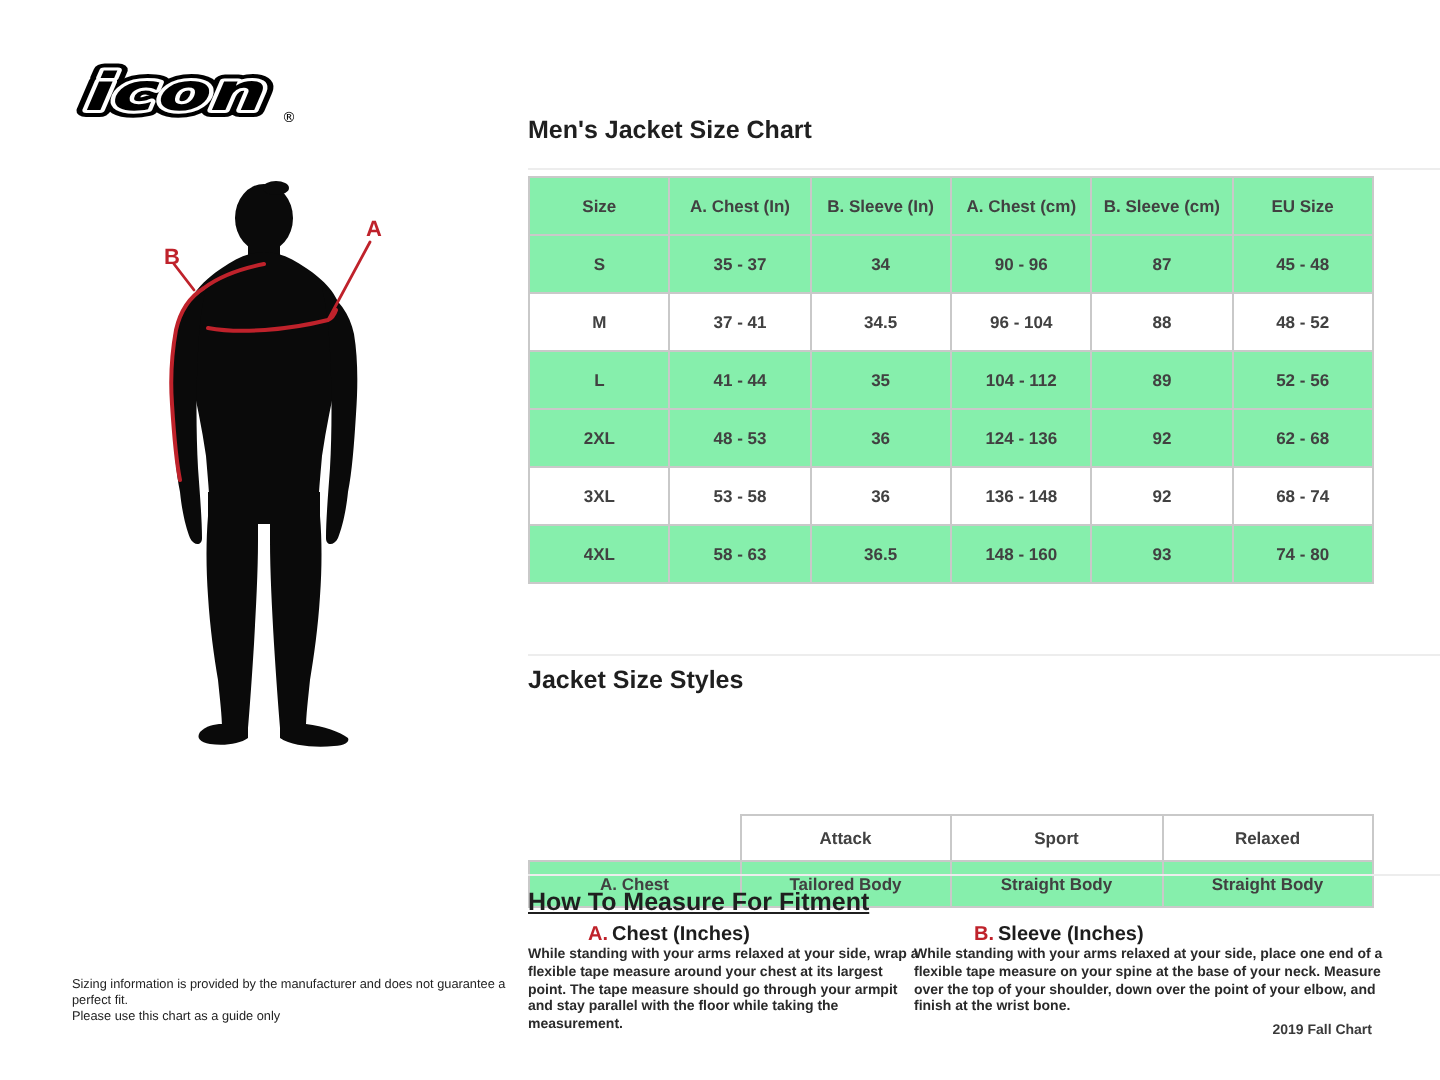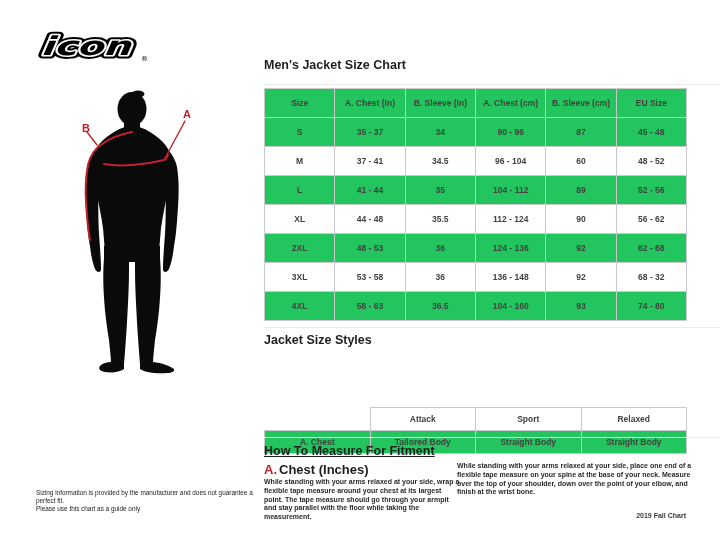--- a/index.html
+++ b/index.html
@@ -12,26 +12,26 @@
 
   
   .divider{height:1px;background:#ededed;left:264px;right:0;}
 
   
   table{border-collapse:collapse;table-layout:fixed;width:423px;}
   td,th{border:1px solid #c9c9c9;text-align:center;vertical-align:middle;
         font-size:8.5px;font-weight:bold;color:#414141;padding:0;}
   .t1 td,.t1 th{height:28px;}
   .t2 td,.t2 th{height:22px;}
-  tr.shade td,tr.shade th{background:#22c55e;}
+  tr.shade td,tr.shade th{background:#86efac;}
   th.blank{border:none;background:#fff;}
   td.muted{color:#8f8f8f;}
 
   
-  .m-head{font-size:13px;font-weight:bold;color:#1d1d1d;margin-bottom:1px;}
+  .m-head{font-size:10px;font-weight:bold;color:#1d1d1d;margin-bottom:1px;margin-left:30px;}
   .m-head .red{color:#bf222b;margin-right:2px;}
   .m-body{font-size:7px;line-height:8.8px;color:#2a2a2a;font-weight:bold;}
 
   
   .disclaimer{font-size:6.4px;line-height:8px;color:#222;}
   .edition{font-size:7px;color:#3a3a3a;font-weight:bold;}
 </style>
 </head>
 <body>
 
@@ -117,60 +117,52 @@
           <td>34</td>
           <td>90 - 96</td>
           <td>87</td>
           <td>45 - 48</td>
         </tr>
         <tr>
           <td>M</td>
           <td>37 - 41</td>
           <td>34.5</td>
           <td>96 - 104</td>
-          <td>60</td>
+          <td>88</td>
           <td>48 - 52</td>
         </tr>
         <tr class="shade">
           <td>L</td>
           <td>41 - 44</td>
           <td>35</td>
           <td>104 - 112</td>
           <td>89</td>
           <td>52 - 56</td>
         </tr>
-        <tr>
-          <td>XL</td>
-          <td>44 - 48</td>
-          <td>35.5</td>
-          <td>112 - 124</td>
-          <td>90</td>
-          <td>56 - 62</td>
-        </tr>
         <tr class="shade">
           <td>2XL</td>
           <td>48 - 53</td>
           <td>36</td>
           <td>124 - 136</td>
           <td>92</td>
           <td>62 - 68</td>
         </tr>
         <tr>
           <td>3XL</td>
           <td>53 - 58</td>
           <td>36</td>
           <td>136 - 148</td>
           <td>92</td>
-          <td>68 - 32</td>
+          <td>68 - 74</td>
         </tr>
         <tr class="shade">
           <td>4XL</td>
           <td>58 - 63</td>
           <td>36.5</td>
-          <td>104 - 160</td>
+          <td>148 - 160</td>
           <td>93</td>
           <td>74 - 80</td>
         </tr>
       </tbody>
     </table>
 
   <div class="abs divider" style="top:327px;"></div>
 
   <div class="abs section-title" style="left:264px;top:333px;">Jacket Size Styles</div>
 
@@ -198,20 +190,23 @@
   <div class="abs section-title" style="left:264px;top:444px;text-decoration:underline;">How To Measure For Fitment</div>
 
   <div class="abs" style="left:264px;top:462px;width:197px;">
     <div class="m-head">
       <span class="red">A.</span><span>Chest (Inches)</span>
     </div>
     <div class="m-body">While standing with your arms relaxed at your side, wrap a flexible tape measure around your chest at its largest point. The tape measure should go through your armpit and stay parallel with the floor while taking the measurement.</div>
   </div>
 
   <div class="abs" style="left:457px;top:462px;width:245px;">
+    <div class="m-head">
+      <span class="red">B.</span><span>Sleeve (Inches)</span>
+    </div>
     <div class="m-body">While standing with your arms relaxed at your side, place one end of a flexible tape measure on your spine at the base of your neck. Measure over the top of your shoulder, down over the point of your elbow, and finish at the wrist bone.</div>
   </div>
 
   <div class="abs disclaimer" style="left:36px;top:489px;width:220px;">
     <div>Sizing information is provided by the manufacturer and does not guarantee a perfect fit.</div>
     <div>Please use this chart as a guide only</div>
   </div>
 
   <div class="abs edition" style="right:34px;top:512px;">2019 Fall Chart</div>
 

